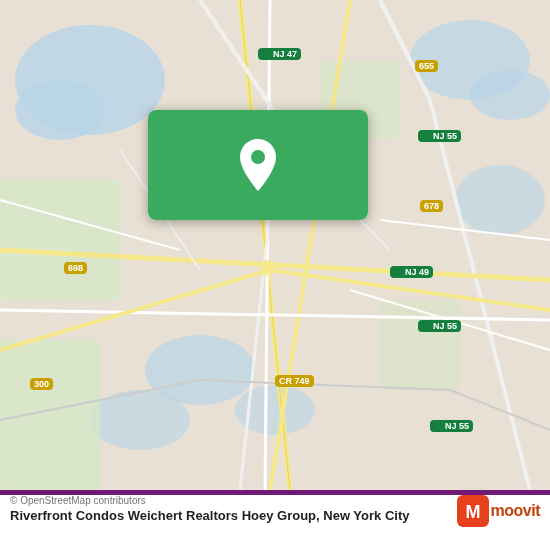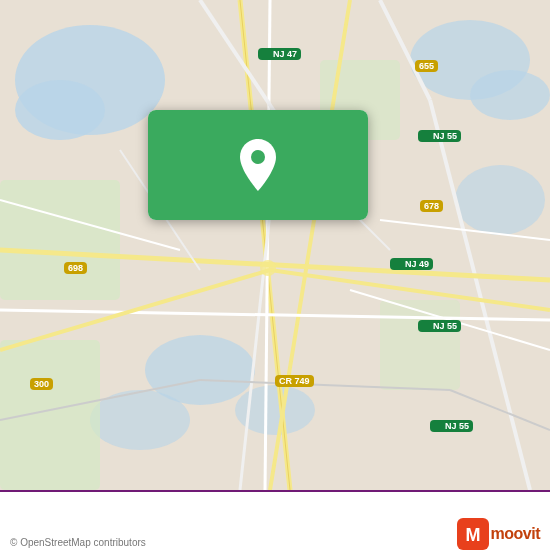--- a/index.html
+++ b/index.html
@@ -67,23 +67,23 @@
       cursor: pointer;
       letter-spacing: 0.01em;
     }
 
     
     #bottom-bar {
       width: 550px;
       height: 60px;
       background: white;
       display: flex;
-      align-items: flex-end;
+      align-items: flex-start;
       padding: 0 10px;
-      border-top: 2px solid #701a75;
+      border-top: 5px solid #701a75;
       position: relative;
     }
 
     #bottom-info {
       flex: 1;
     }
 
     #attribution-text {
       font-size: 10px;
       color: #777;
@@ -185,41 +185,45 @@
 
     <circle cx="268" cy="268" r="8" fill="#f5e88a" opacity="0.8"></circle>
   </svg>
 
   
   <div class="road-badge badge-green" style="top:48px;left:258px;">NJ 47</div>
   <div class="road-badge badge-yellow" style="top:60px;left:415px;">655</div>
   <div class="road-badge badge-green" style="top:130px;left:418px;">NJ 55</div>
   <div class="road-badge badge-yellow" style="top:200px;left:420px;">678</div>
   <div class="road-badge badge-yellow" style="top:248px;left:64px;margin-top:14px;">698</div>
-  <div class="road-badge badge-green" style="top:258px;left:390px;">NJ 49</div>
+  <div class="road-badge badge-green" style="top:266px;left:390px;">NJ 49</div>
   <div class="road-badge badge-green" style="top:320px;left:418px;">NJ 55</div>
   <div class="road-badge badge-yellow" style="top:378px;left:30px;">300</div>
   <div class="road-badge badge-yellow" style="top:375px;left:275px;">CR 749</div>
   <div class="road-badge badge-green" style="top:420px;left:430px;">NJ 55</div>
 
   
   <div id="popup-card">
     <div id="popup-green-area">
 
       <svg id="pin-icon" viewBox="0 0 48 56" xmlns="http://www.w3.org/2000/svg">
         <path d="M24 2C14.06 2 6 10.06 6 20c0 14 18 34 18 34s18-20 18-34C42 10.06 33.94 2 24 2z" fill="white"></path>
         <circle cx="24" cy="20" r="7" fill="#3aaa5e"></circle>
       </svg>
     </div>
   </div>
 </div>
 
 <div id="bottom-bar">
   <div id="bottom-info">
     <div id="attribution-text">© OpenStreetMap contributors</div>
+    <div id="location-title">
+      <span>Riverfront Condos Weichert Realtors Hoey Group, </span>
+      <span>New York City</span>
+    </div>
   </div>
   <div id="moovit-logo">
 
     <svg id="moovit-icon" viewBox="0 0 32 32" xmlns="http://www.w3.org/2000/svg">
       <rect width="32" height="32" rx="6" fill="#e8401c"></rect>
       <text x="16" y="23" text-anchor="middle" font-size="18" font-weight="900" fill="white" font-family="Arial">M</text>
     </svg>
     <span id="moovit-text">moovit</span>
   </div>
 </div>

